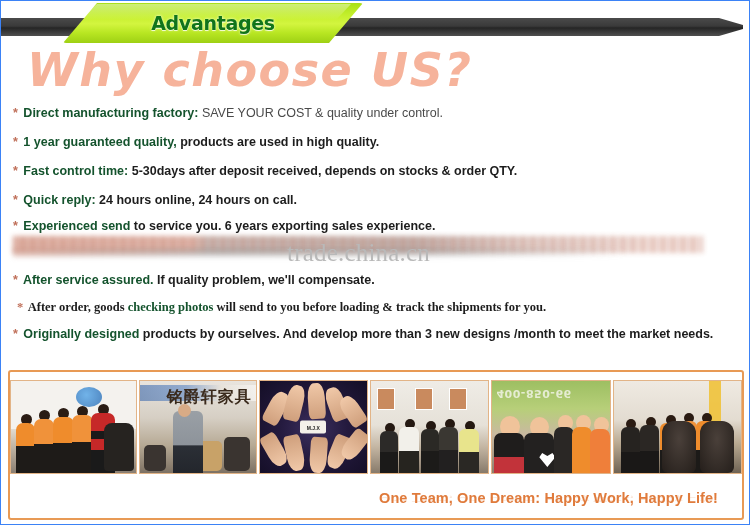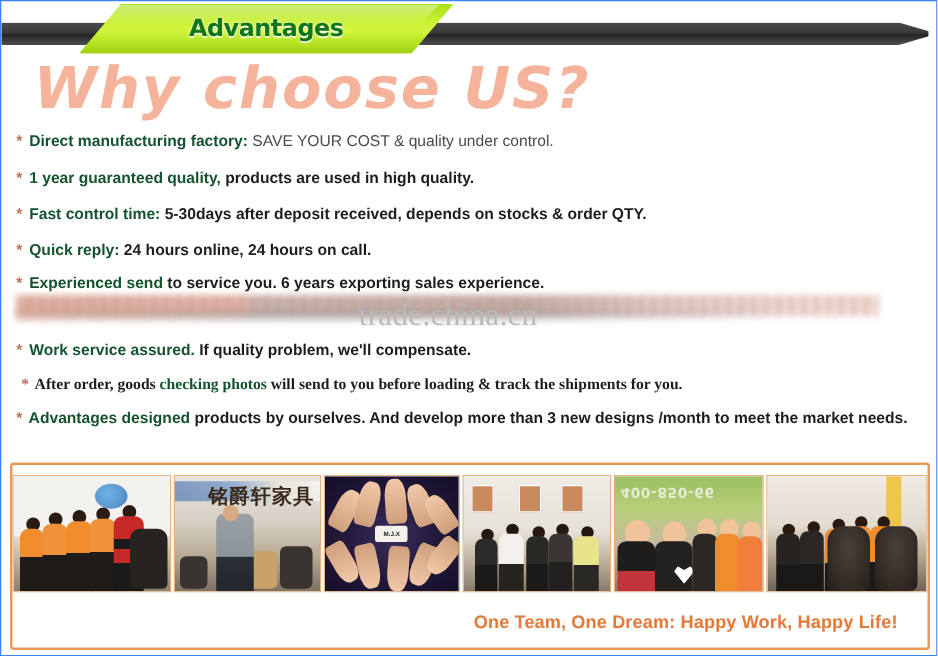--- a/index.html
+++ b/index.html
@@ -325,34 +325,34 @@
     </div>
 
     <div class="bullet b5">
       <span class="star">*</span>
       <span class="hl">Experienced send</span>
       <span class="plain">to service you. 6 years exporting sales experience.</span>
     </div>
 
     <div class="bullet b6">
       <span class="star">*</span>
-      <span class="hl">Work service assured.</span>
+      <span class="hl">After service assured.</span>
       <span class="plain">If quality problem, we'll compensate.</span>
     </div>
 
     <div class="bullet b7">
       <span class="star">*</span>
       <span class="plain">After order, goods</span>
       <span class="hl">checking photos</span>
       <span class="plain">will send to you before loading &amp; track the shipments for you.</span>
     </div>
 
     <div class="bullet b8">
       <span class="star">*</span>
-      <span class="hl">Advantages designed</span>
+      <span class="hl">Originally designed</span>
       <span class="plain">products by ourselves. And develop more than 3 new designs /month to meet the market needs.</span>
     </div>
   </div>
 
   <div class="redacted"></div>
   <div class="redacted2"></div>
 
   <div class="watermark">trade.china.cn</div>
 
   <div class="gallery-frame"></div>

